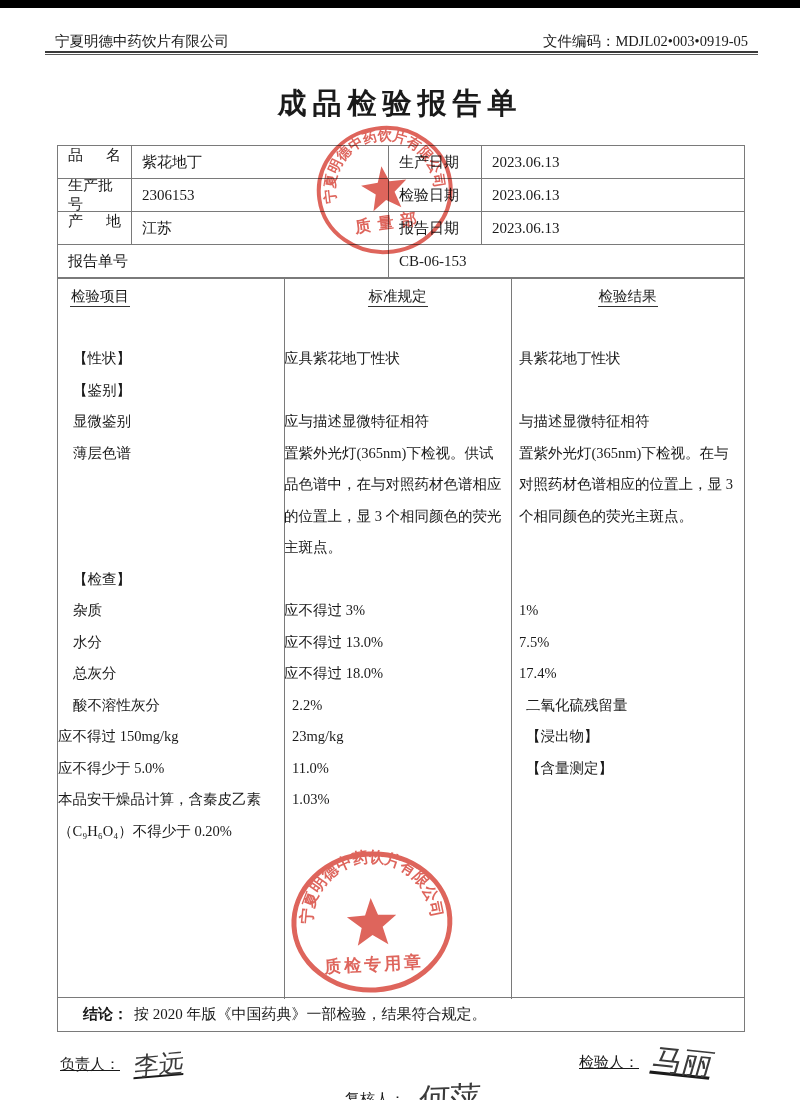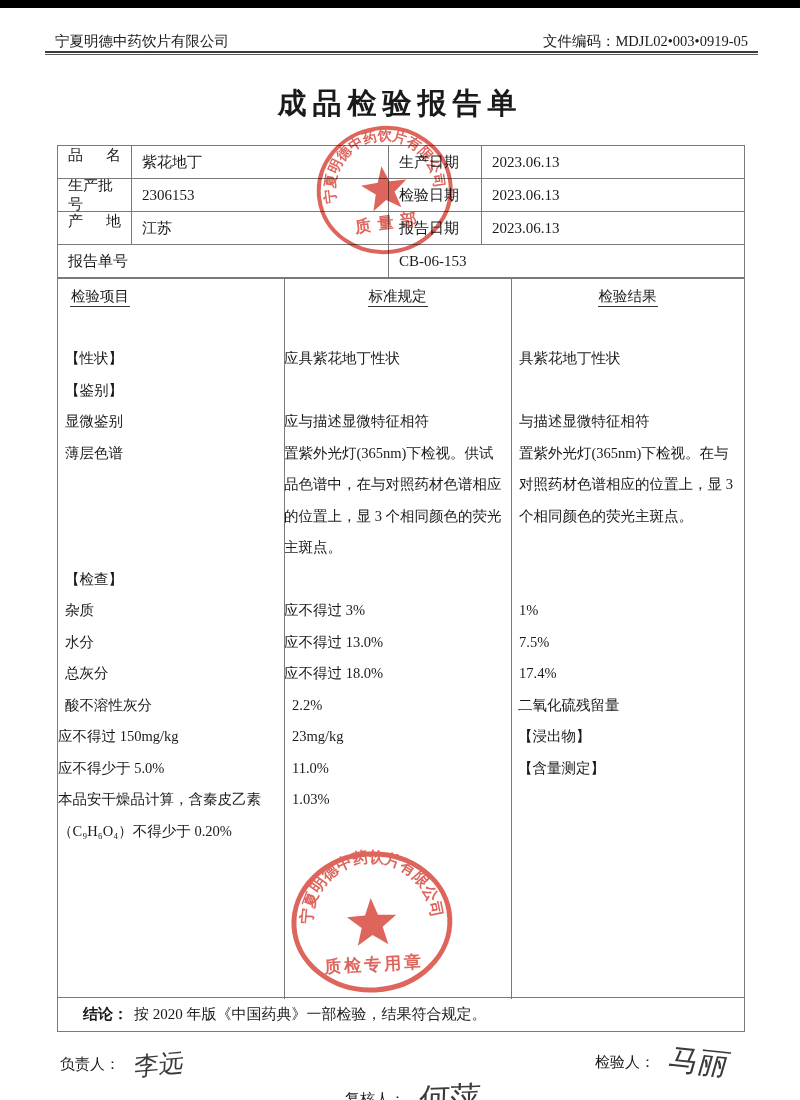--- a/index.html
+++ b/index.html
@@ -42,41 +42,41 @@
     border:1px solid #7a7a7a; font-size:14.5px;
   }
   .vline { position:absolute; top:0; width:0; height:721px; border-left:1px solid #7a7a7a; }
   .vline1 { left:226px; } .vline2 { left:453px; }
   .mt-head { display:grid; grid-template-columns:226px 227px 1fr; height:53px; }
   .mt-hcell { padding-top:9px; text-align:center; }
   .mt-hcell.first { text-align:left; padding-left:12px; }
   .mt-hcell span { border-bottom:1px solid #333; padding:0 1px 2px 1px; }
   .mt-body { display:grid; grid-template-columns:226px 227px 1fr; grid-auto-rows:minmax(31.5px,auto); padding-top:12px; }
   .mt-cell { line-height:31.5px; padding-right:6px; }
-  .mt-cell.c1 { padding-left:7px; }
+  .mt-cell.c1 { padding-left:7px;margin-left:8px; }
   .mt-cell.c2 { padding-left:0; }
   .mt-cell.c3 { padding-left:8px; }
   .conclusion-row {
     position:absolute; left:0; right:0; bottom:0; height:34px;
     border-top:1px solid #7a7a7a; display:flex; align-items:center;
     padding-left:25px; font-size:15px;
   }
   .conclusion-row b { margin-right:6px; }
 
   
   .stamp { position:absolute; opacity:0.78; mix-blend-mode:multiply; pointer-events:none; }
   .stamp-top { left:310px; top:120px; transform:rotate(-8deg); }
   .stamp-bottom { left:288px; top:848px; transform:rotate(-3deg); }
   .stamp svg text { font-family:"Liberation Sans","DejaVu Sans",sans-serif; }
 
   
-  .sig-group { position:absolute; display:flex; align-items:center; font-size:15px; }
+  .sig-group { position:absolute; display:flex; align-items:center; font-size:15px;text-decoration:underline; }
   .sig-1 { left:60px;  top:1048px; }
   .sig-2 { left:345px; top:1046px;margin-top:32px; }
-  .sig-3 { left:595px; top:1042px; }
+  .sig-3 { left:579px; top:1042px; }
   .sig-name { display:inline-block; color:#3b3b3b; margin-left:14px;
               font-family:"DejaVu Sans","Liberation Sans",sans-serif; }
   .sig-1 .sig-name { font-size:25px; transform:rotate(-5deg) skewX(-8deg); }
   .sig-2 .sig-name { font-size:31px; transform:rotate(-2deg) skewX(-4deg); }
   .sig-3 .sig-name { font-size:30px; transform:rotate(6deg) skewX(-10deg); }
 </style>
 </head>
 <body>
 
 <div class="page">

